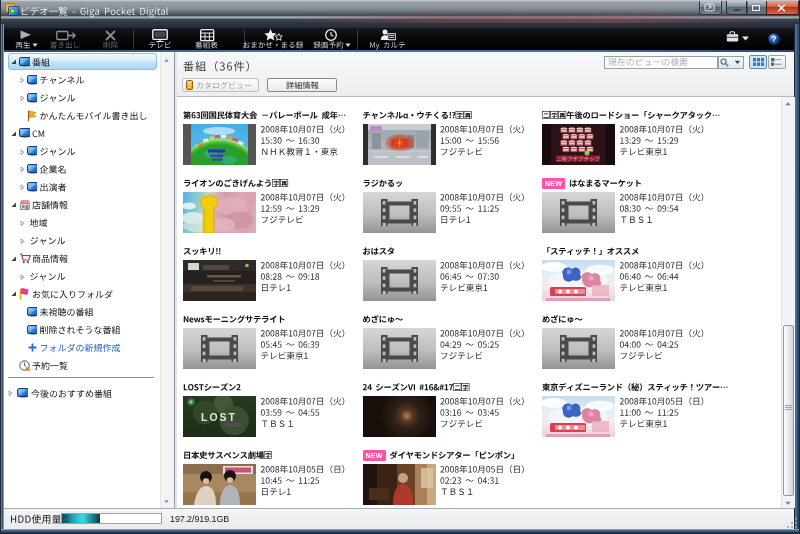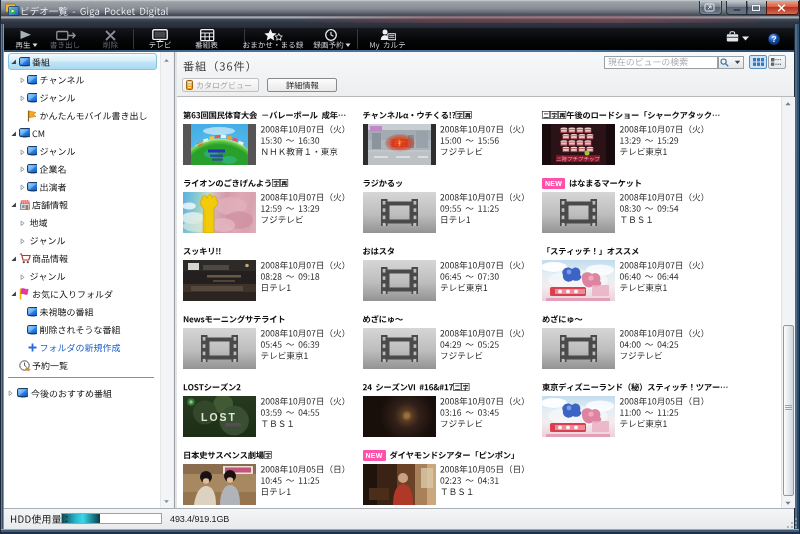--- a/index.html
+++ b/index.html
@@ -594,21 +594,21 @@
       <circle cx="40" cy="14" r="5" fill="#caa080"></circle>
       <path d="M30 41 C30 24 36 20 40 20 C46 20 50 26 50 41 Z" fill="#b03828"></path>
       <rect x="6" y="24" width="20" height="12" fill="#4a2e1a"></rect>
     </svg>
     <svg style="position:absolute;left:32.1px;top:42.7px;width:6px;height:5px;" viewBox="0 0 6 5">
       <path d="M0.5 0.5 L3 4 L5.5 0.5 Z" fill="#d8dce0"></path>
     </svg>
     <svg style="position:absolute;left:345.2px;top:42.7px;width:6px;height:5px;" viewBox="0 0 6 5">
       <path d="M0.5 0.5 L3 4 L5.5 0.5 Z" fill="#d8dce0"></path>
     </svg>
-    <div style="position:absolute;left:170px;top:514px;width:120px;height:12px;font-family:'Liberation Sans',sans-serif;font-size:9px;color:#1a1a1a;letter-spacing:-0.1px;">493.4/919.1GB</div>
+    <div style="position:absolute;left:170px;top:514px;width:120px;height:12px;font-family:'Liberation Sans',sans-serif;font-size:9px;color:#1a1a1a;letter-spacing:-0.1px;">197.2/919.1GB</div>
   </div>
 <svg width="800" height="534" style="position:absolute;left:0;top:0;pointer-events:none">
     <defs>
       <path id="g0" d="M460 561H312L350 577C338 614 304 669 271 709C334 712 397 716 460 721ZM206 686C235 648 264 598 278 561H61V497H382C291 415 154 340 35 302C51 288 72 261 83 243C117 256 153 272 189 290V-81H261V-46H751V-77H826V287C857 273 887 261 917 251C929 270 951 299 968 314C845 349 705 418 613 497H941V561H712C742 600 776 655 806 705L725 728C706 681 670 614 642 572L673 561H534V727C652 739 763 754 850 772L800 828C643 794 355 771 116 761C123 745 131 719 133 703L265 708ZM460 483V324H534V487C600 418 692 354 787 306H219C309 355 396 417 460 483ZM261 106H462V13H261ZM261 159V246H462V159ZM751 106V13H534V106ZM751 159H534V246H751Z"></path>
       <path id="g1" d="M310 254C337 193 364 112 373 59L435 80C424 132 395 212 366 273ZM91 268C79 180 59 91 25 30C42 24 71 10 85 1C117 65 142 162 155 257ZM559 462H815V278H559ZM559 531V715H815V531ZM559 209H815V17H559ZM381 17V-51H967V17H890V784H487V17ZM36 393 42 325 206 334V-82H274V338L361 343C369 322 376 302 381 285L440 313C425 368 382 453 340 518L284 494C301 467 318 435 333 404L173 398C243 484 322 602 382 698L316 726C288 672 250 606 208 542C193 563 171 588 148 611C185 667 228 747 262 814L195 840C174 784 138 709 106 652L75 679L38 629C85 587 138 530 169 484C147 452 124 421 102 395Z"></path>
       <path id="g2" d="M88 457V374C112 376 146 378 178 378H475C463 199 380 87 222 14L301 -41C473 59 546 191 557 378H836C861 378 891 376 913 374V457C892 455 856 453 834 453H558V645C630 656 707 671 757 684C771 688 791 693 813 699L760 768C711 747 593 723 502 710C394 696 242 692 166 695L186 621C263 622 376 625 477 635V453H176C146 453 111 455 88 457Z"></path>
       <path id="g3" d="M865 475 815 510C805 505 789 501 777 498C743 490 573 457 432 430L399 548C393 573 388 595 385 612L299 591C308 576 316 556 323 531L356 416L234 394C204 389 179 385 151 383L171 307L374 348L474 -17C481 -42 486 -68 489 -90L574 -68C568 -50 558 -19 552 0C539 44 490 220 450 364L753 424C719 364 644 272 581 218L652 183C720 250 823 390 865 475Z"></path>
       <path id="g4" d="M227 733 170 672C244 622 369 515 419 463L482 526C426 582 298 686 227 733ZM141 63 194 -19C360 12 487 73 587 136C738 231 855 367 923 492L875 577C817 454 695 306 541 209C446 150 316 89 141 63Z"></path>
       <path id="g5" d="M874 134 926 202C833 265 779 297 685 347L633 288C727 238 787 198 874 134ZM827 605 775 655C758 650 735 649 712 649H547V713C547 741 549 779 553 801H461C465 779 466 741 466 713V649H270C237 649 181 650 149 654V570C180 572 237 574 272 574C317 574 640 574 687 574C653 527 573 448 484 391C393 332 268 266 79 221L127 147C262 188 372 232 465 286L464 68C464 33 461 -13 458 -42H549C547 -11 544 33 544 68L545 337C637 401 721 485 771 545C787 563 809 586 827 605Z"></path>
       <path id="g6" d="M524 21 577 -23C584 -17 595 -9 611 0C727 57 866 160 952 277L905 345C828 232 705 141 613 99C613 130 613 613 613 676C613 714 616 742 617 750H525C526 742 530 714 530 676C530 613 530 123 530 77C530 57 528 37 524 21ZM66 26 141 -24C225 45 289 143 319 250C346 350 350 564 350 675C350 705 354 735 355 747H263C267 726 270 704 270 674C270 563 269 363 240 272C210 175 150 86 66 26Z"></path>

